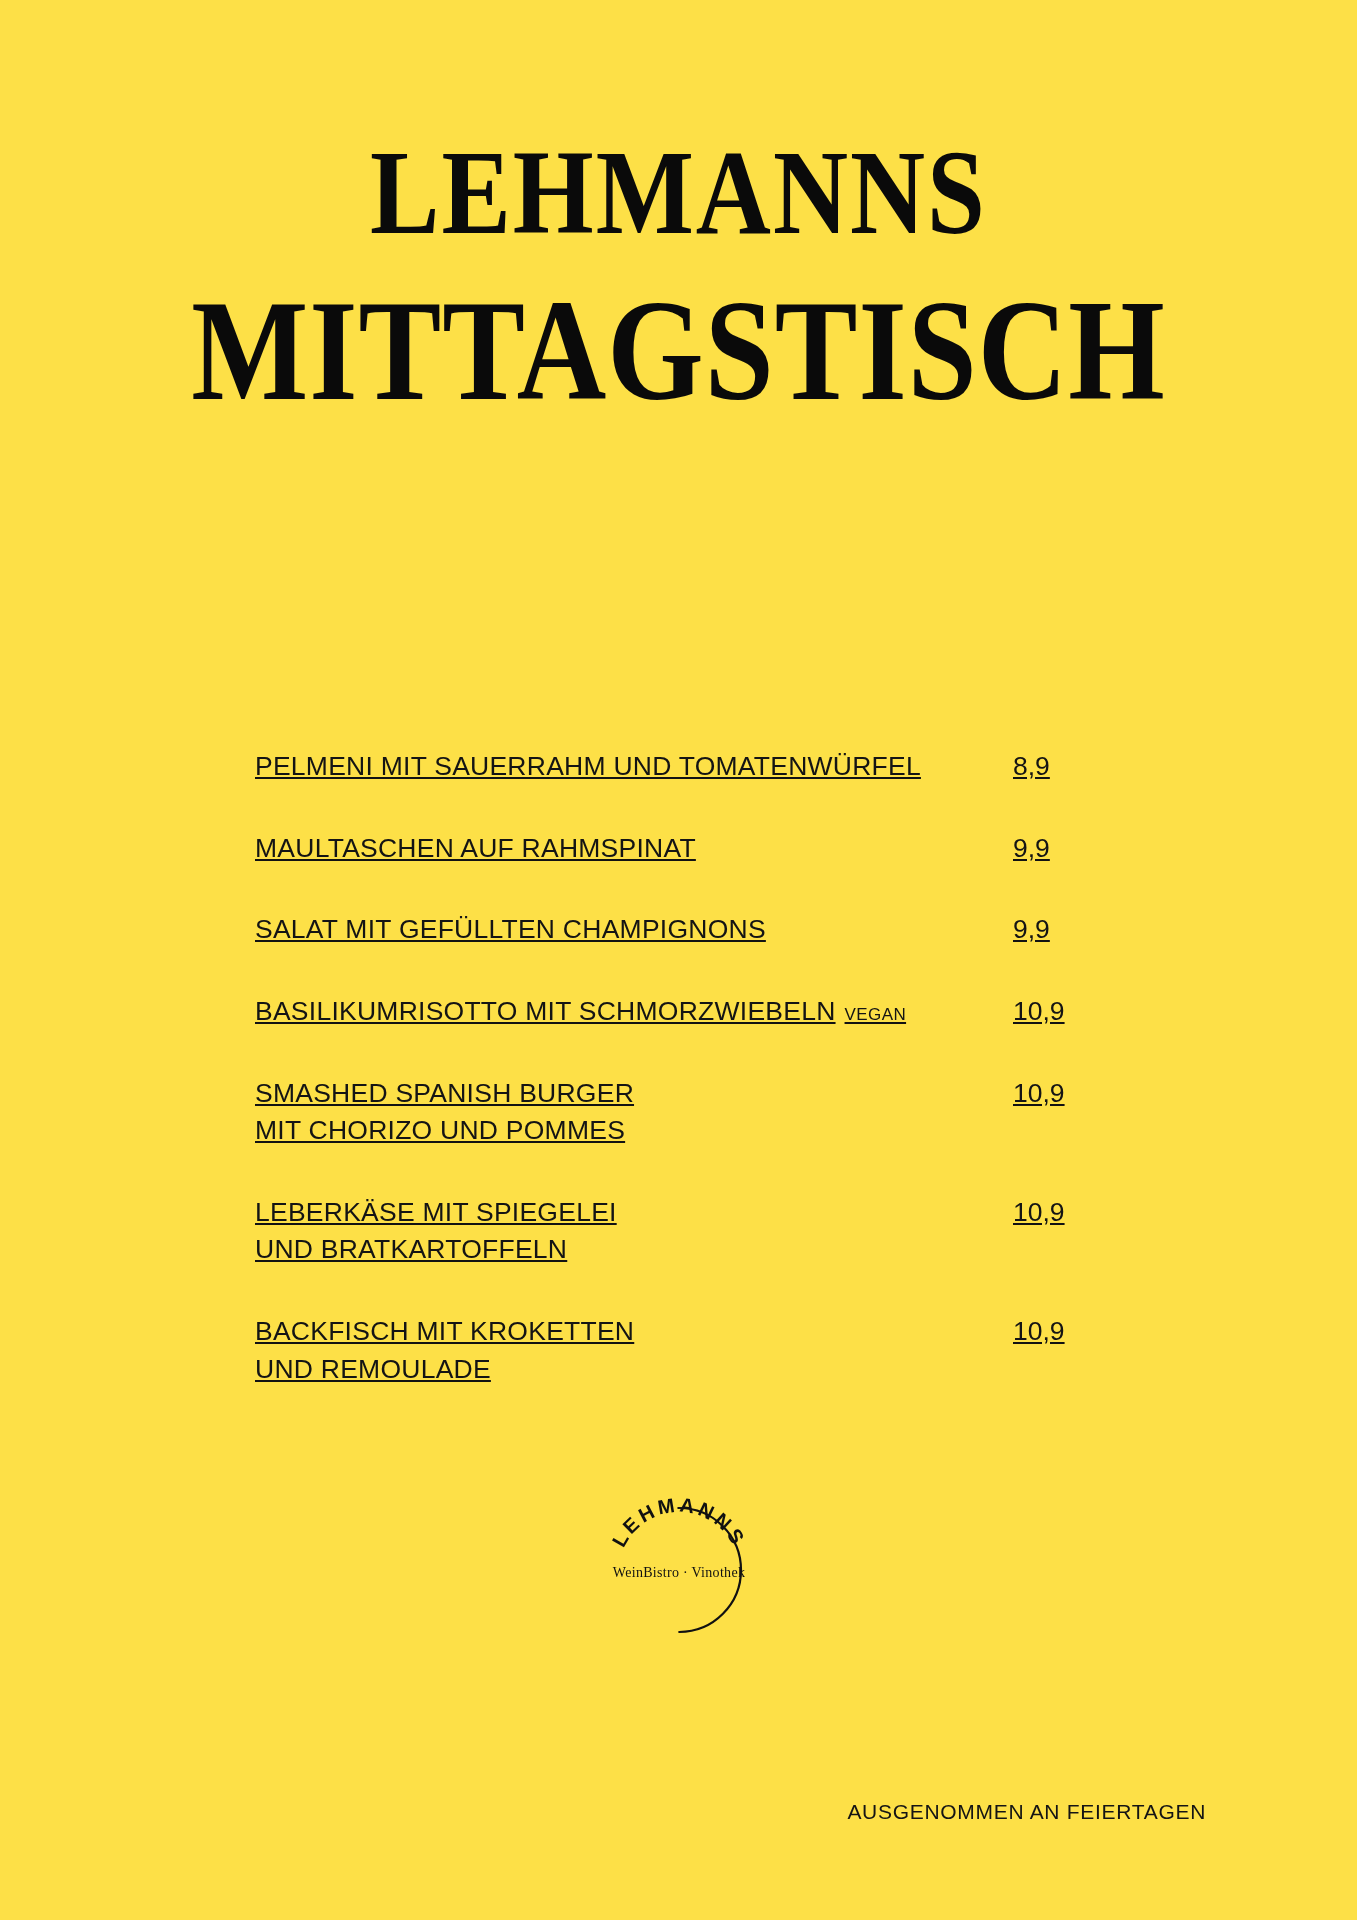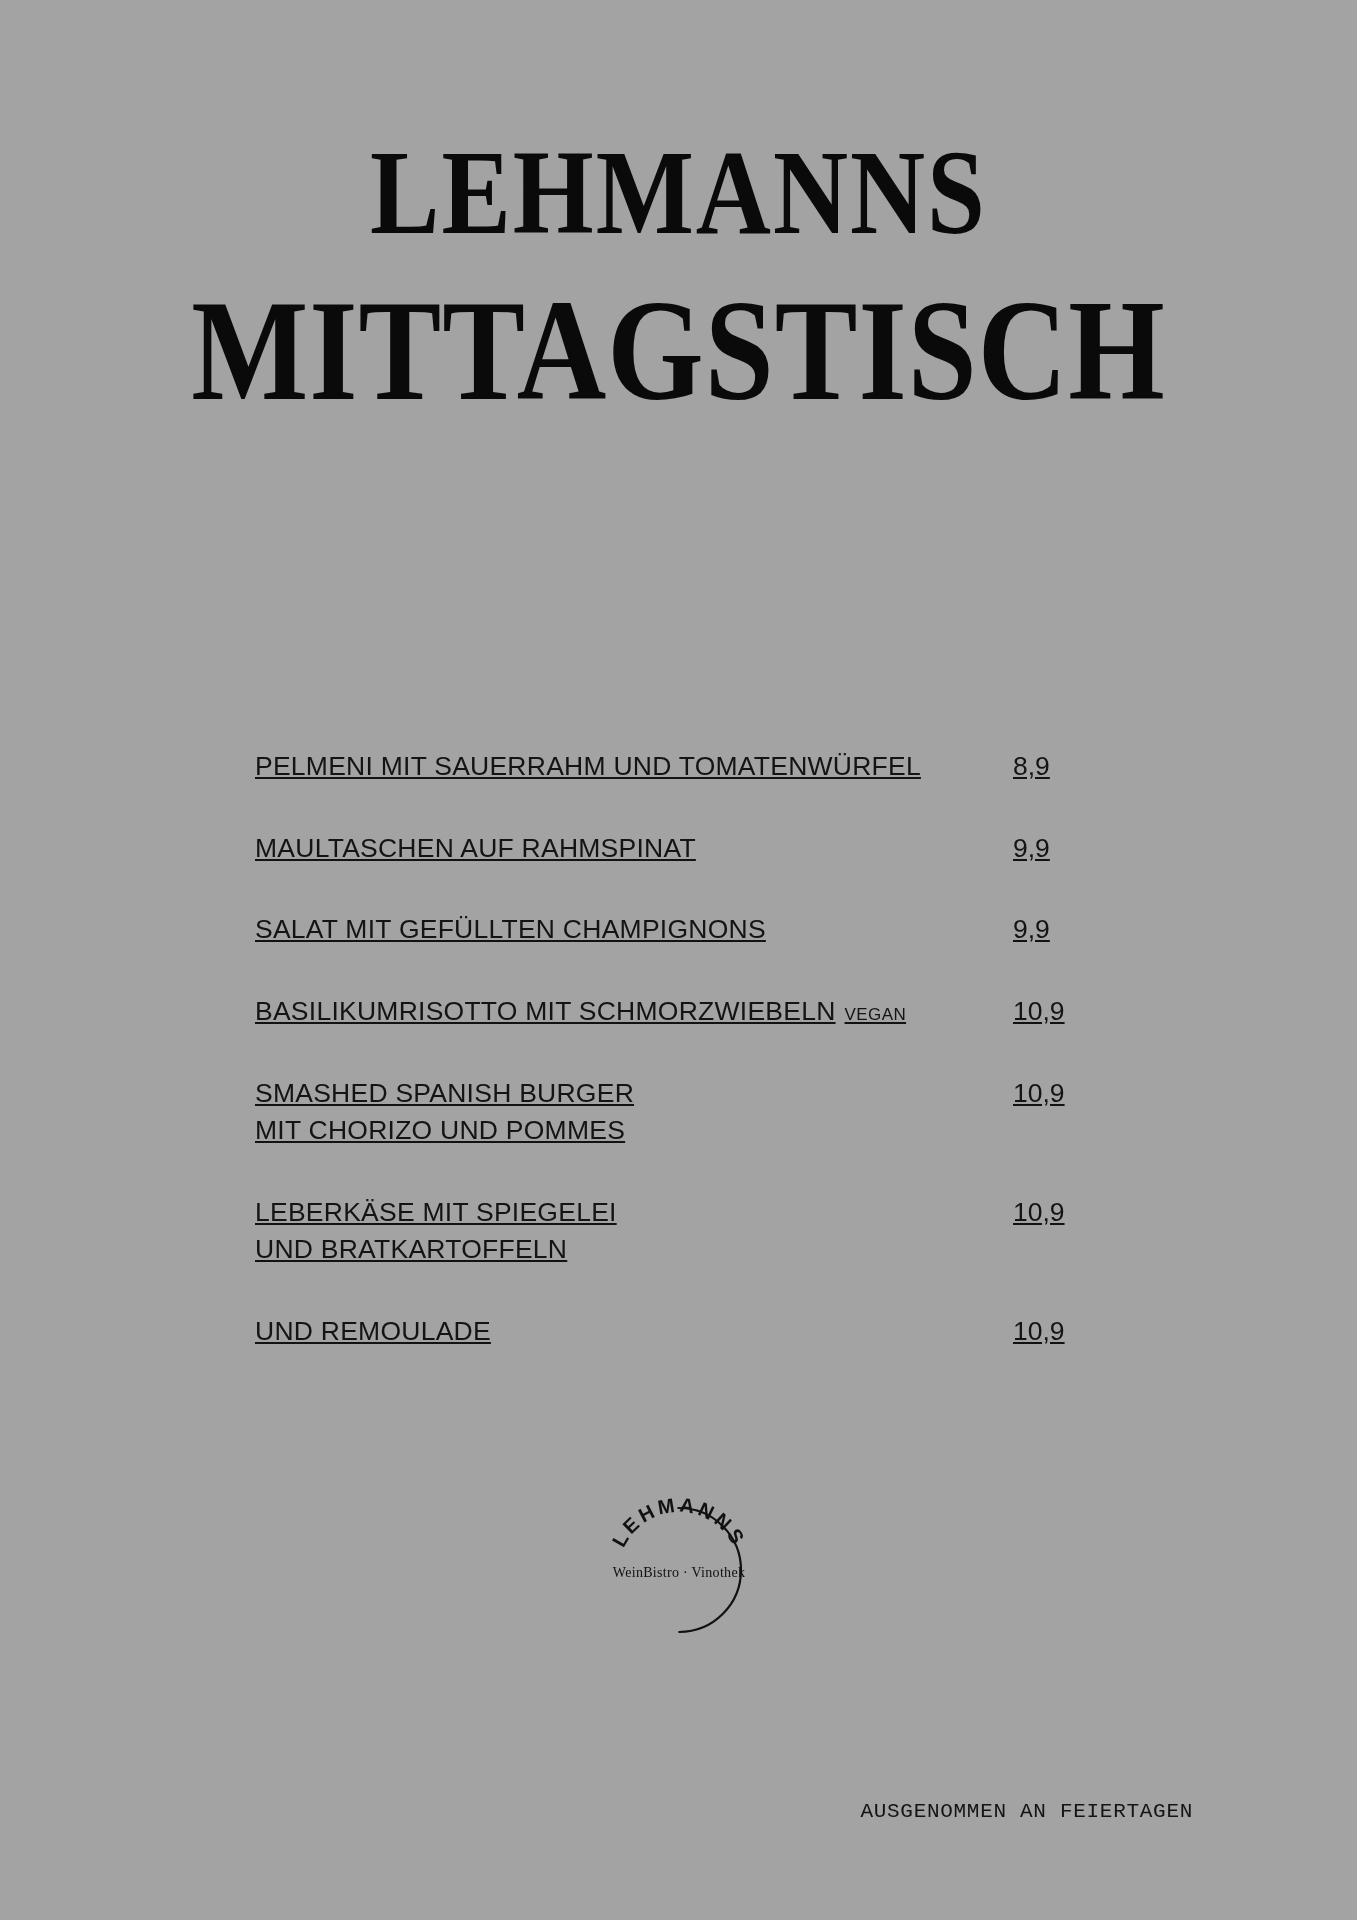--- a/index.html
+++ b/index.html
@@ -5,21 +5,21 @@
   html, body {
     margin: 0;
     padding: 0;
     background: #ffffff;
   }
 
   .page {
     position: relative;
     width: 1357px;
     height: 1920px;
-    background: #a3a3a3;
+    background: #fde047;
     color: #121212;
     font-family: "Liberation Sans", sans-serif;
     overflow: hidden;
     box-sizing: border-box;
   }
 
   
   .masthead {
     position: absolute;
     left: 0;
@@ -152,28 +152,27 @@
     font-family: "Liberation Serif", "DejaVu Serif", serif;
     font-size: 14px;
     font-weight: 400;
     letter-spacing: 0.3px;
     fill: #111111;
   }
 
   
   .footer-note {
     position: absolute;
-    right: 164px;
+    right: 151px;
     top: 1800px;
     font-size: 21px;
     font-weight: 400;
     letter-spacing: 0.7px;
     color: #141414;
     white-space: nowrap;
-    font-family: Liberation Mono, monospace;
   }
 </style>
 </head>
 <body>
 
 <div class="page">
 
   <div class="masthead">
     <div class="masthead-line masthead-line-1">LEHMANNS</div>
     <div class="masthead-line masthead-line-2">MITTAGSTISCH</div>
@@ -221,20 +220,21 @@
     <div class="menu-row">
       <div class="menu-names">
         <div class="menu-name-line"><span>LEBERKÄSE MIT SPIEGELEI</span></div>
         <div class="menu-name-line">UND BRATKARTOFFELN</div>
       </div>
       <div class="menu-price">10,9</div>
     </div>
 
     <div class="menu-row">
       <div class="menu-names">
+        <div class="menu-name-line"><span>BACKFISCH MIT KROKETTEN</span></div>
         <div class="menu-name-line">UND REMOULADE</div>
       </div>
       <div class="menu-price">10,9</div>
     </div>
 
   </div>
 
   <div class="logo-wrap">
     <svg class="logo-svg" viewBox="0 0 180 180" xmlns="http://www.w3.org/2000/svg">
       <defs>

